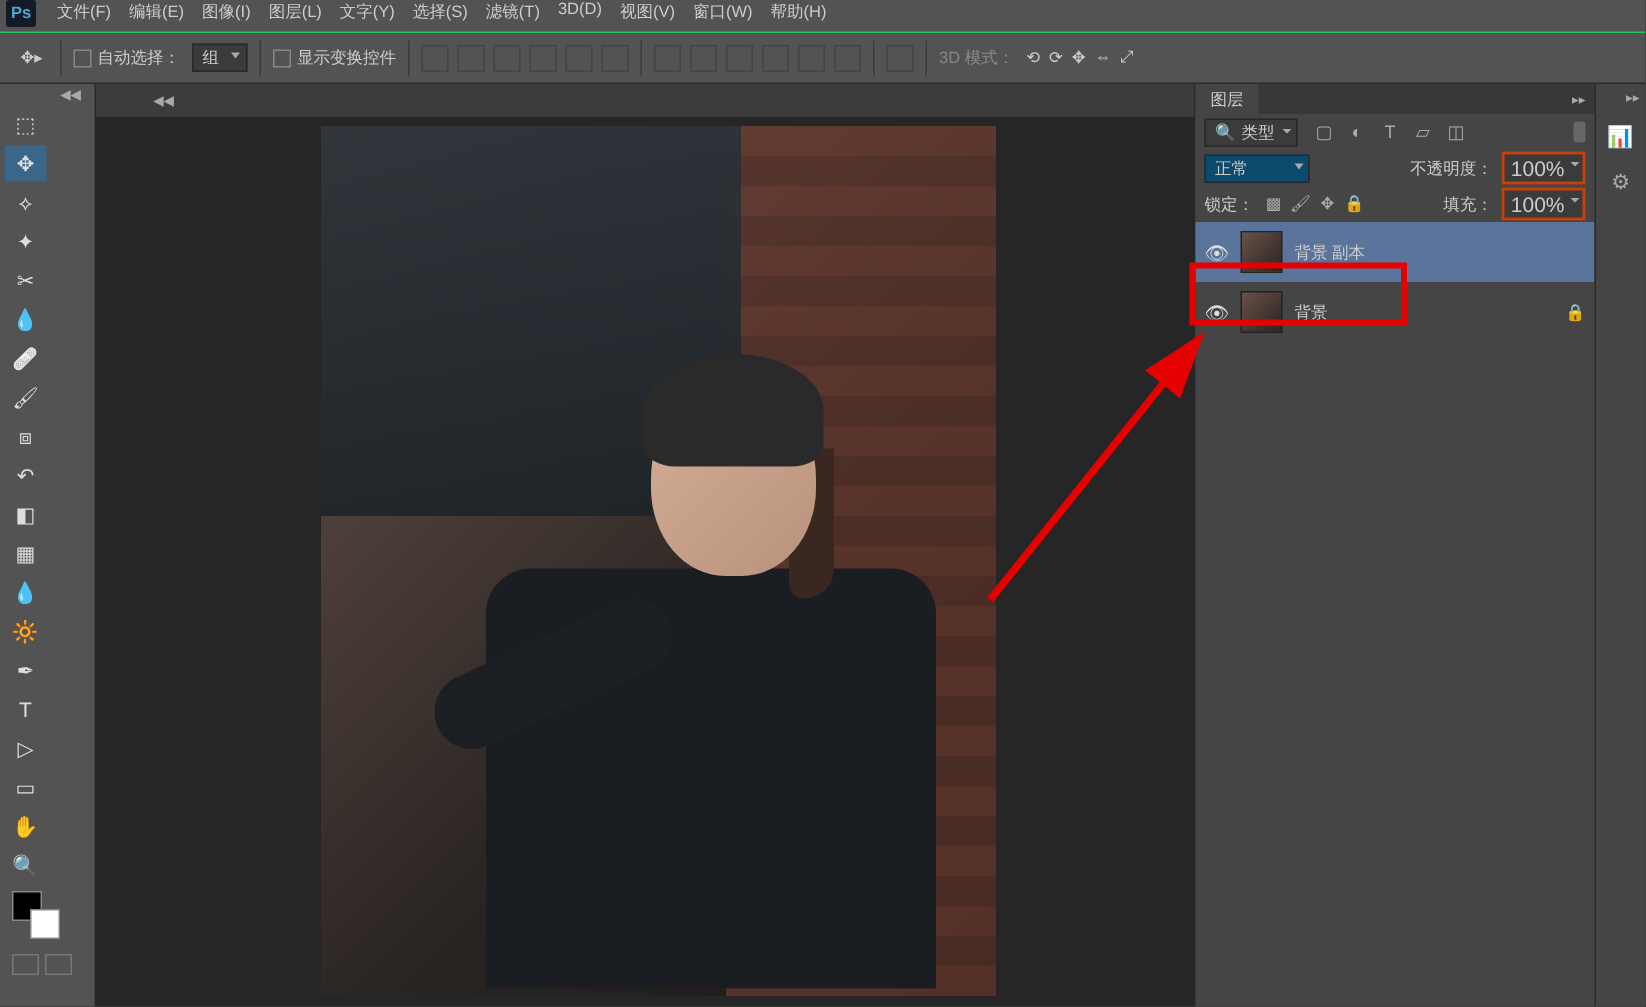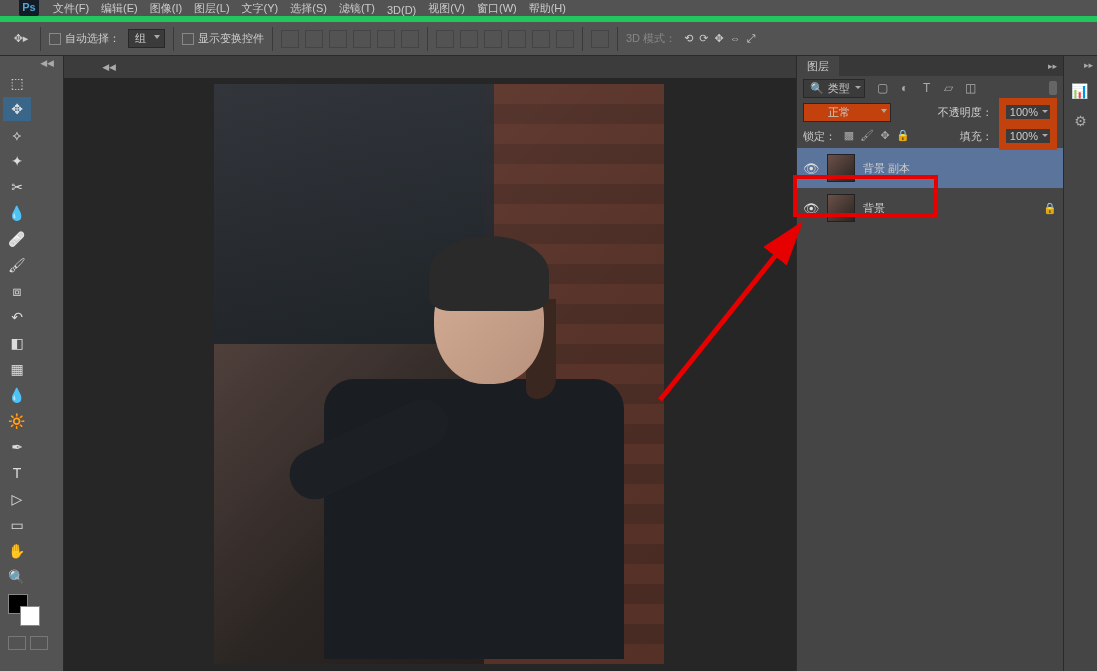--- a/index.html
+++ b/index.html
@@ -1,17 +1,17 @@
 <!DOCTYPE html>
 <html><head>
 <meta charset="utf-8">
 <style>
 *{margin:0;padding:0;box-sizing:border-box;font-family:"Microsoft YaHei",sans-serif;font-size:11px;color:#ccc;user-select:none}
 body{width:1097px;height:671px;background:#535353;overflow:hidden;position:relative}
-.menubar{height:22px;background:#535353;display:flex;align-items:flex-end;padding-left:19px;border-bottom:6px solid #22c55e}
+.menubar{height:22px;background:#535353;display:flex;align-items:flex-start;padding-left:4px;border-bottom:1px solid #22c55e}
 .ps-logo{width:20px;height:18px;background:#131c25;border-radius:2px;display:flex;align-items:center;justify-content:center;color:#4fa6d6;font-weight:bold;font-size:11px;margin-right:8px}
 .menu-item{padding:0 6px;cursor:default}
 .optbar{height:34px;background:#535353;display:flex;align-items:center;padding-left:10px;gap:8px;border-bottom:1px solid #2a2a2a}
 .opt-icon{width:22px;height:22px;display:flex;align-items:center;justify-content:center}
 .chk{width:12px;height:12px;border:1px solid #888;display:inline-block;margin-right:4px;vertical-align:middle}
 .opt-label{display:flex;align-items:center;font-size:11px;color:#ddd}
 .opt-sel{background:#3b3b3b;border:1px solid #282828;padding:1px 18px 1px 6px;position:relative;font-size:11px}
 .opt-sel:after{content:"";position:absolute;right:4px;top:5px;border-left:3px solid transparent;border-right:3px solid transparent;border-top:4px solid #aaa}
 .opt-divider{width:1px;height:24px;background:#3a3a3a}
 .opt-icons-group{display:flex;gap:6px;color:#6a6a6a}
@@ -45,23 +45,23 @@
 .panel-area{flex:1;background:#454545;border-left:1px solid #2a2a2a}
 .panel-tab-row{height:20px;display:flex;align-items:center;background:#383838}
 .panel-tab{padding:0 10px;height:20px;display:flex;align-items:center;background:#454545;font-size:11px}
 .panel-collapse{margin-left:auto;padding-right:6px;color:#aaa;font-size:9px}
 .filter-row{height:24px;display:flex;align-items:center;padding:0 6px;gap:4px;background:#454545}
 .filter-sel{background:#3b3b3b;border:1px solid #282828;padding:1px 14px 1px 6px;position:relative;font-size:11px;display:flex;align-items:center;gap:4px}
 .filter-sel:after{content:"";position:absolute;right:3px;top:6px;border-left:3px solid transparent;border-right:3px solid transparent;border-top:3px solid #aaa}
 .filter-icons{display:flex;gap:6px;margin-left:6px}
 .filter-icons span{width:16px;height:14px;display:inline-flex;align-items:center;justify-content:center;color:#aaa;font-size:12px}
 .blend-row,.lock-row{height:24px;display:flex;align-items:center;padding:0 6px;gap:6px;background:#454545;font-size:11px}
-.blend-sel{background:#c2410c;border:1px solid #282828;padding:1px 40px 1px 24px;position:relative;font-size:11px}
+.blend-sel{background:#0c4a6e;border:1px solid #282828;padding:1px 40px 1px 6px;position:relative;font-size:11px}
 .blend-sel:after{content:"";position:absolute;right:3px;top:5px;border-left:3px solid transparent;border-right:3px solid transparent;border-top:4px solid #aaa}
-.pct-field{background:#3b3b3b;border:7px solid #c2410c;padding:1px 12px 1px 4px;position:relative;font-size:11px}
+.pct-field{background:#3b3b3b;border:2px solid #c2410c;padding:1px 12px 1px 4px;position:relative;font-size:14px}
 .pct-field:after{content:"";position:absolute;right:2px;top:5px;border-left:3px solid transparent;border-right:3px solid transparent;border-top:3px solid #aaa}
 .lock-icons{display:flex;gap:4px}
 .lock-icons span{width:14px;height:14px;display:inline-block;color:#aaa;font-size:11px;text-align:center}
 .layer-list{background:#454545}
 .layer-row{height:40px;display:flex;align-items:center;padding:0 6px;gap:8px}
 .layer-row.sel{background:#5b749b}
 .eye{width:16px;text-align:center;color:#ddd;font-size:13px}
 .thumb{width:28px;height:28px;background:linear-gradient(135deg,#6b5048,#2a2522);border:1px solid #222}
 .layer-name{font-size:11px}
 .lock-badge{margin-left:auto;color:#aaa;font-size:11px}

